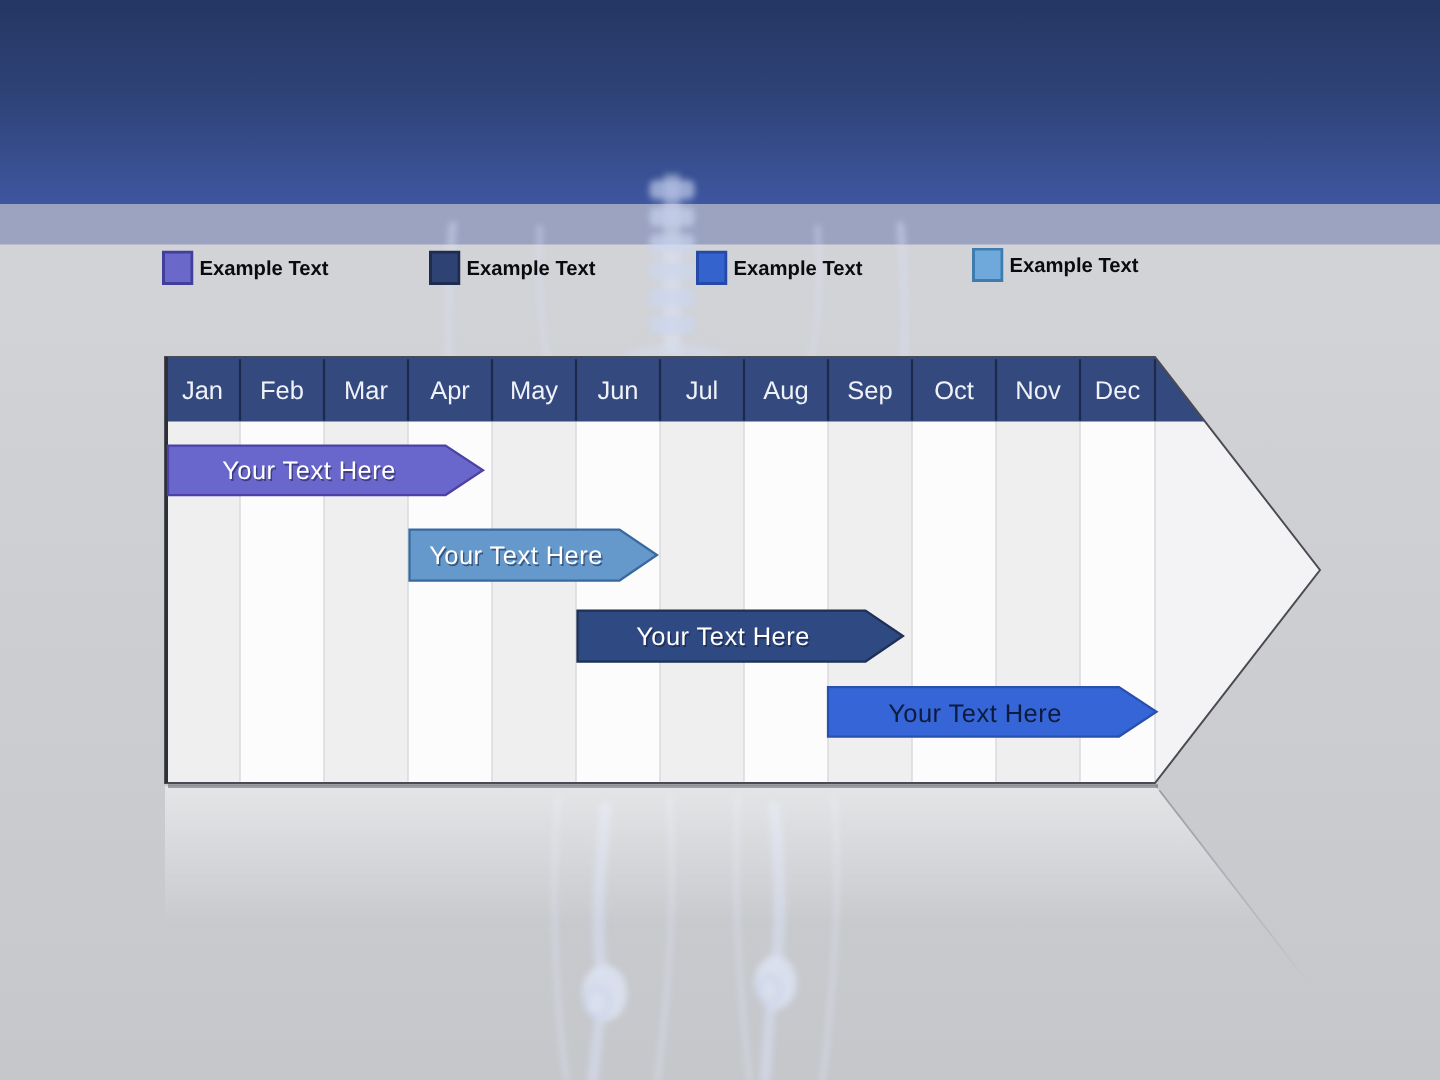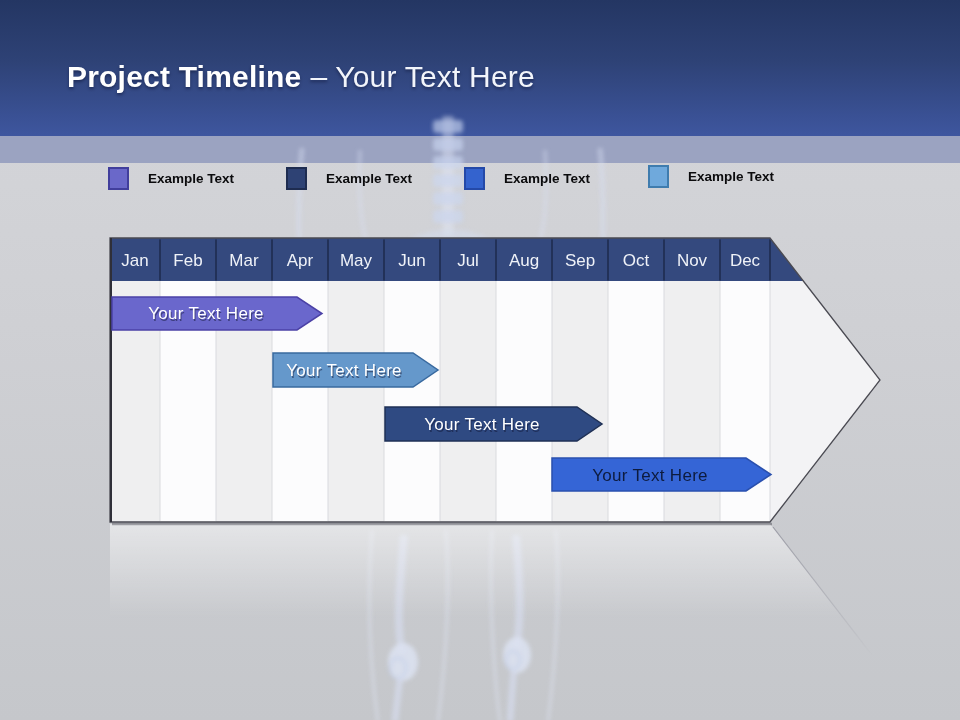--- a/index.html
+++ b/index.html
@@ -8,38 +8,35 @@
          background:linear-gradient(180deg,#D6D7DB 0%,#CFD0D4 45%,#C5C7CB 100%);}
   .band-top{position:absolute;left:0;top:0;width:100%;height:136px;
             background:linear-gradient(180deg,#243663 0%,#2E4276 45%,#3E569F 100%);}
   .band-lavender{position:absolute;left:0;top:136px;width:100%;height:27px;background:#9BA3C1;}
   .title{position:absolute;left:67px;top:60px;z-index:3;color:#FFFFFF;font-size:30px;
          white-space:nowrap;letter-spacing:.2px;text-shadow:0 2px 3px rgba(8,14,40,.45);}
   .title .bold{font-weight:bold;}
   .title .light{font-weight:normal;color:#F2F5FB;margin-left:9px;}
   svg.graphic{position:absolute;left:0;top:0;z-index:1;display:block;}
   .legend{position:absolute;left:0;top:0;width:100%;height:0;z-index:2;}
-  .legend-item{position:absolute;top:167px;display:flex;align-items:center;gap:19px;}
+  .legend-item{position:absolute;top:167px;display:flex;align-items:center;gap:4px;}
   .legend-item .label{font-size:13.5px;font-weight:bold;color:#0B0B0D;white-space:nowrap;}
   .li1{left:108px}.li2{left:286px}.li3{left:464px}.li4{left:648px;top:165px}
   .month-label{font-size:17px;fill:#EFF2F8;}
   .task-label{font-size:17px;letter-spacing:.3px;}
   .task-shadow{font-size:17px;letter-spacing:.3px;fill:rgba(15,20,50,.5);}
 </style>
 </head>
 <body>
 
 <div class="slide">
 
   <div class="band-top"></div>
   <div class="band-lavender"></div>
 
-  <div class="title">
-    <span class="bold">Project Timeline</span><span class="light">– Your Text Here</span>
-  </div>
 
   <svg class="graphic" width="960" height="720" viewBox="0 0 960 720">
     <defs>
       <filter id="soft" x="-30%" y="-30%" width="160%" height="160%">
         <feGaussianBlur stdDeviation="2.2"></feGaussianBlur>
       </filter>
       <linearGradient id="refFade" gradientUnits="userSpaceOnUse" x1="0" y1="524" x2="0" y2="618">
         <stop offset="0" stop-color="#FFFFFF" stop-opacity="0.5"></stop>
         <stop offset="1" stop-color="#FFFFFF" stop-opacity="0"></stop>
       </linearGradient>

